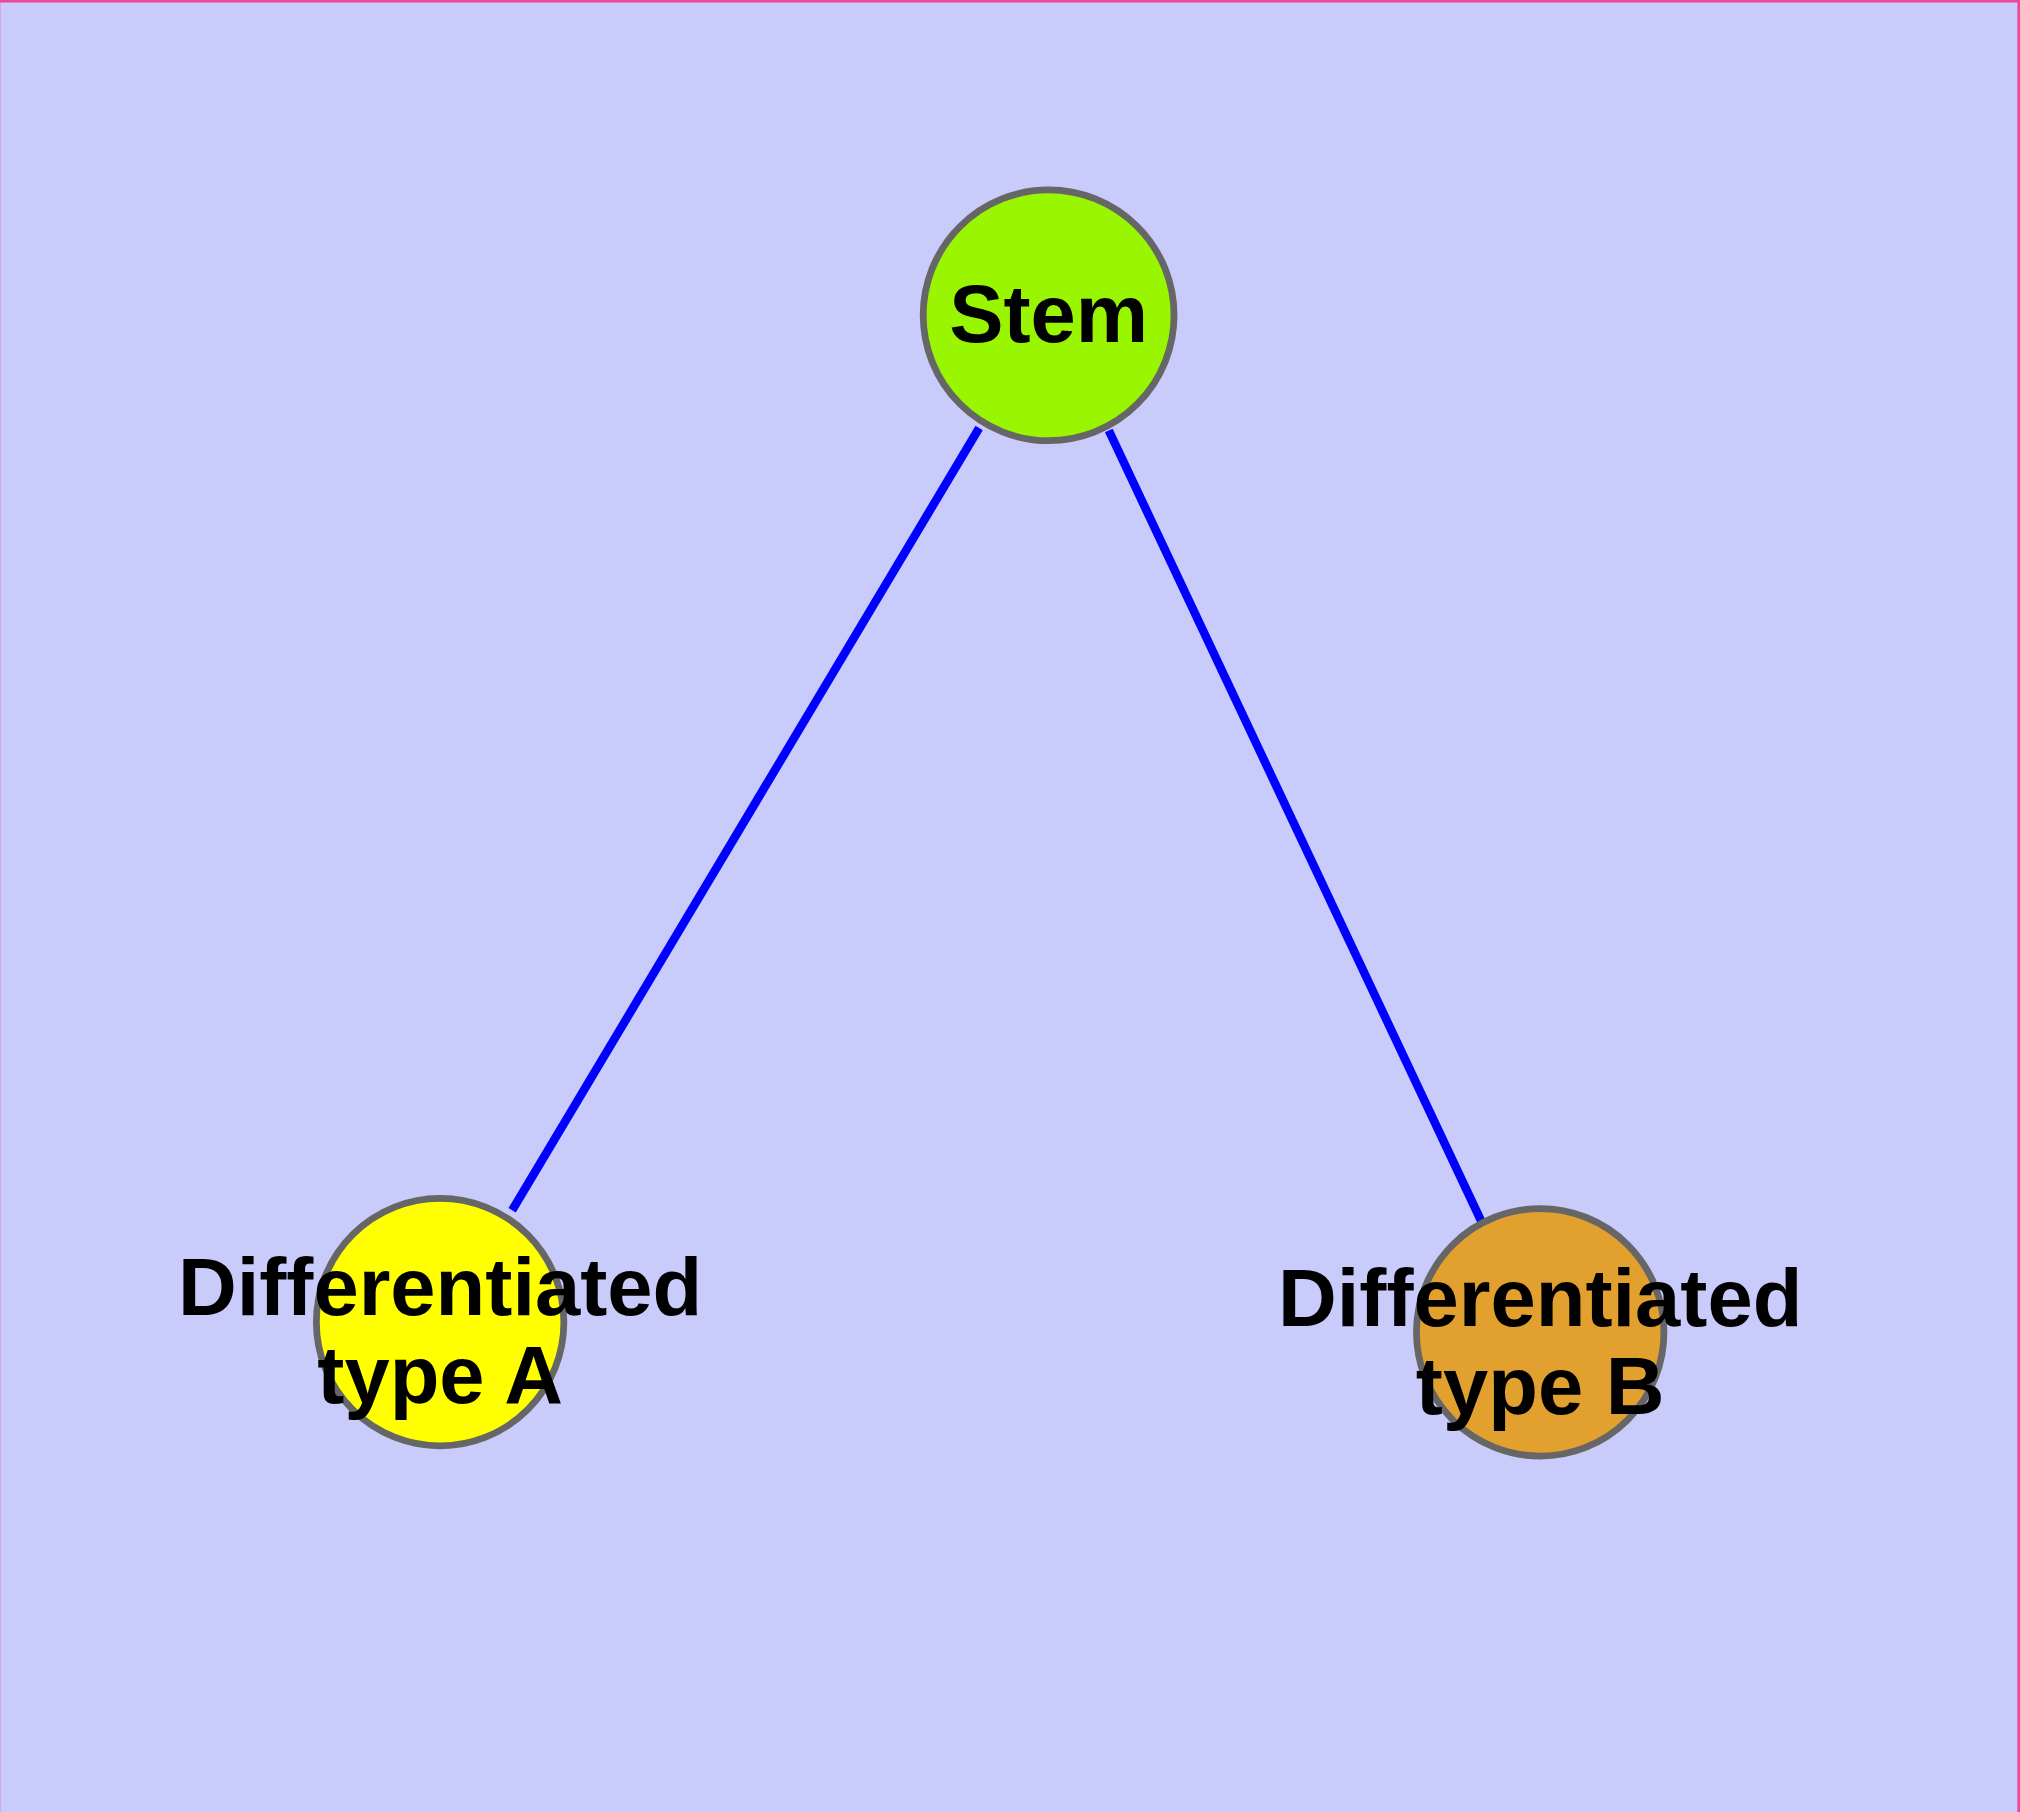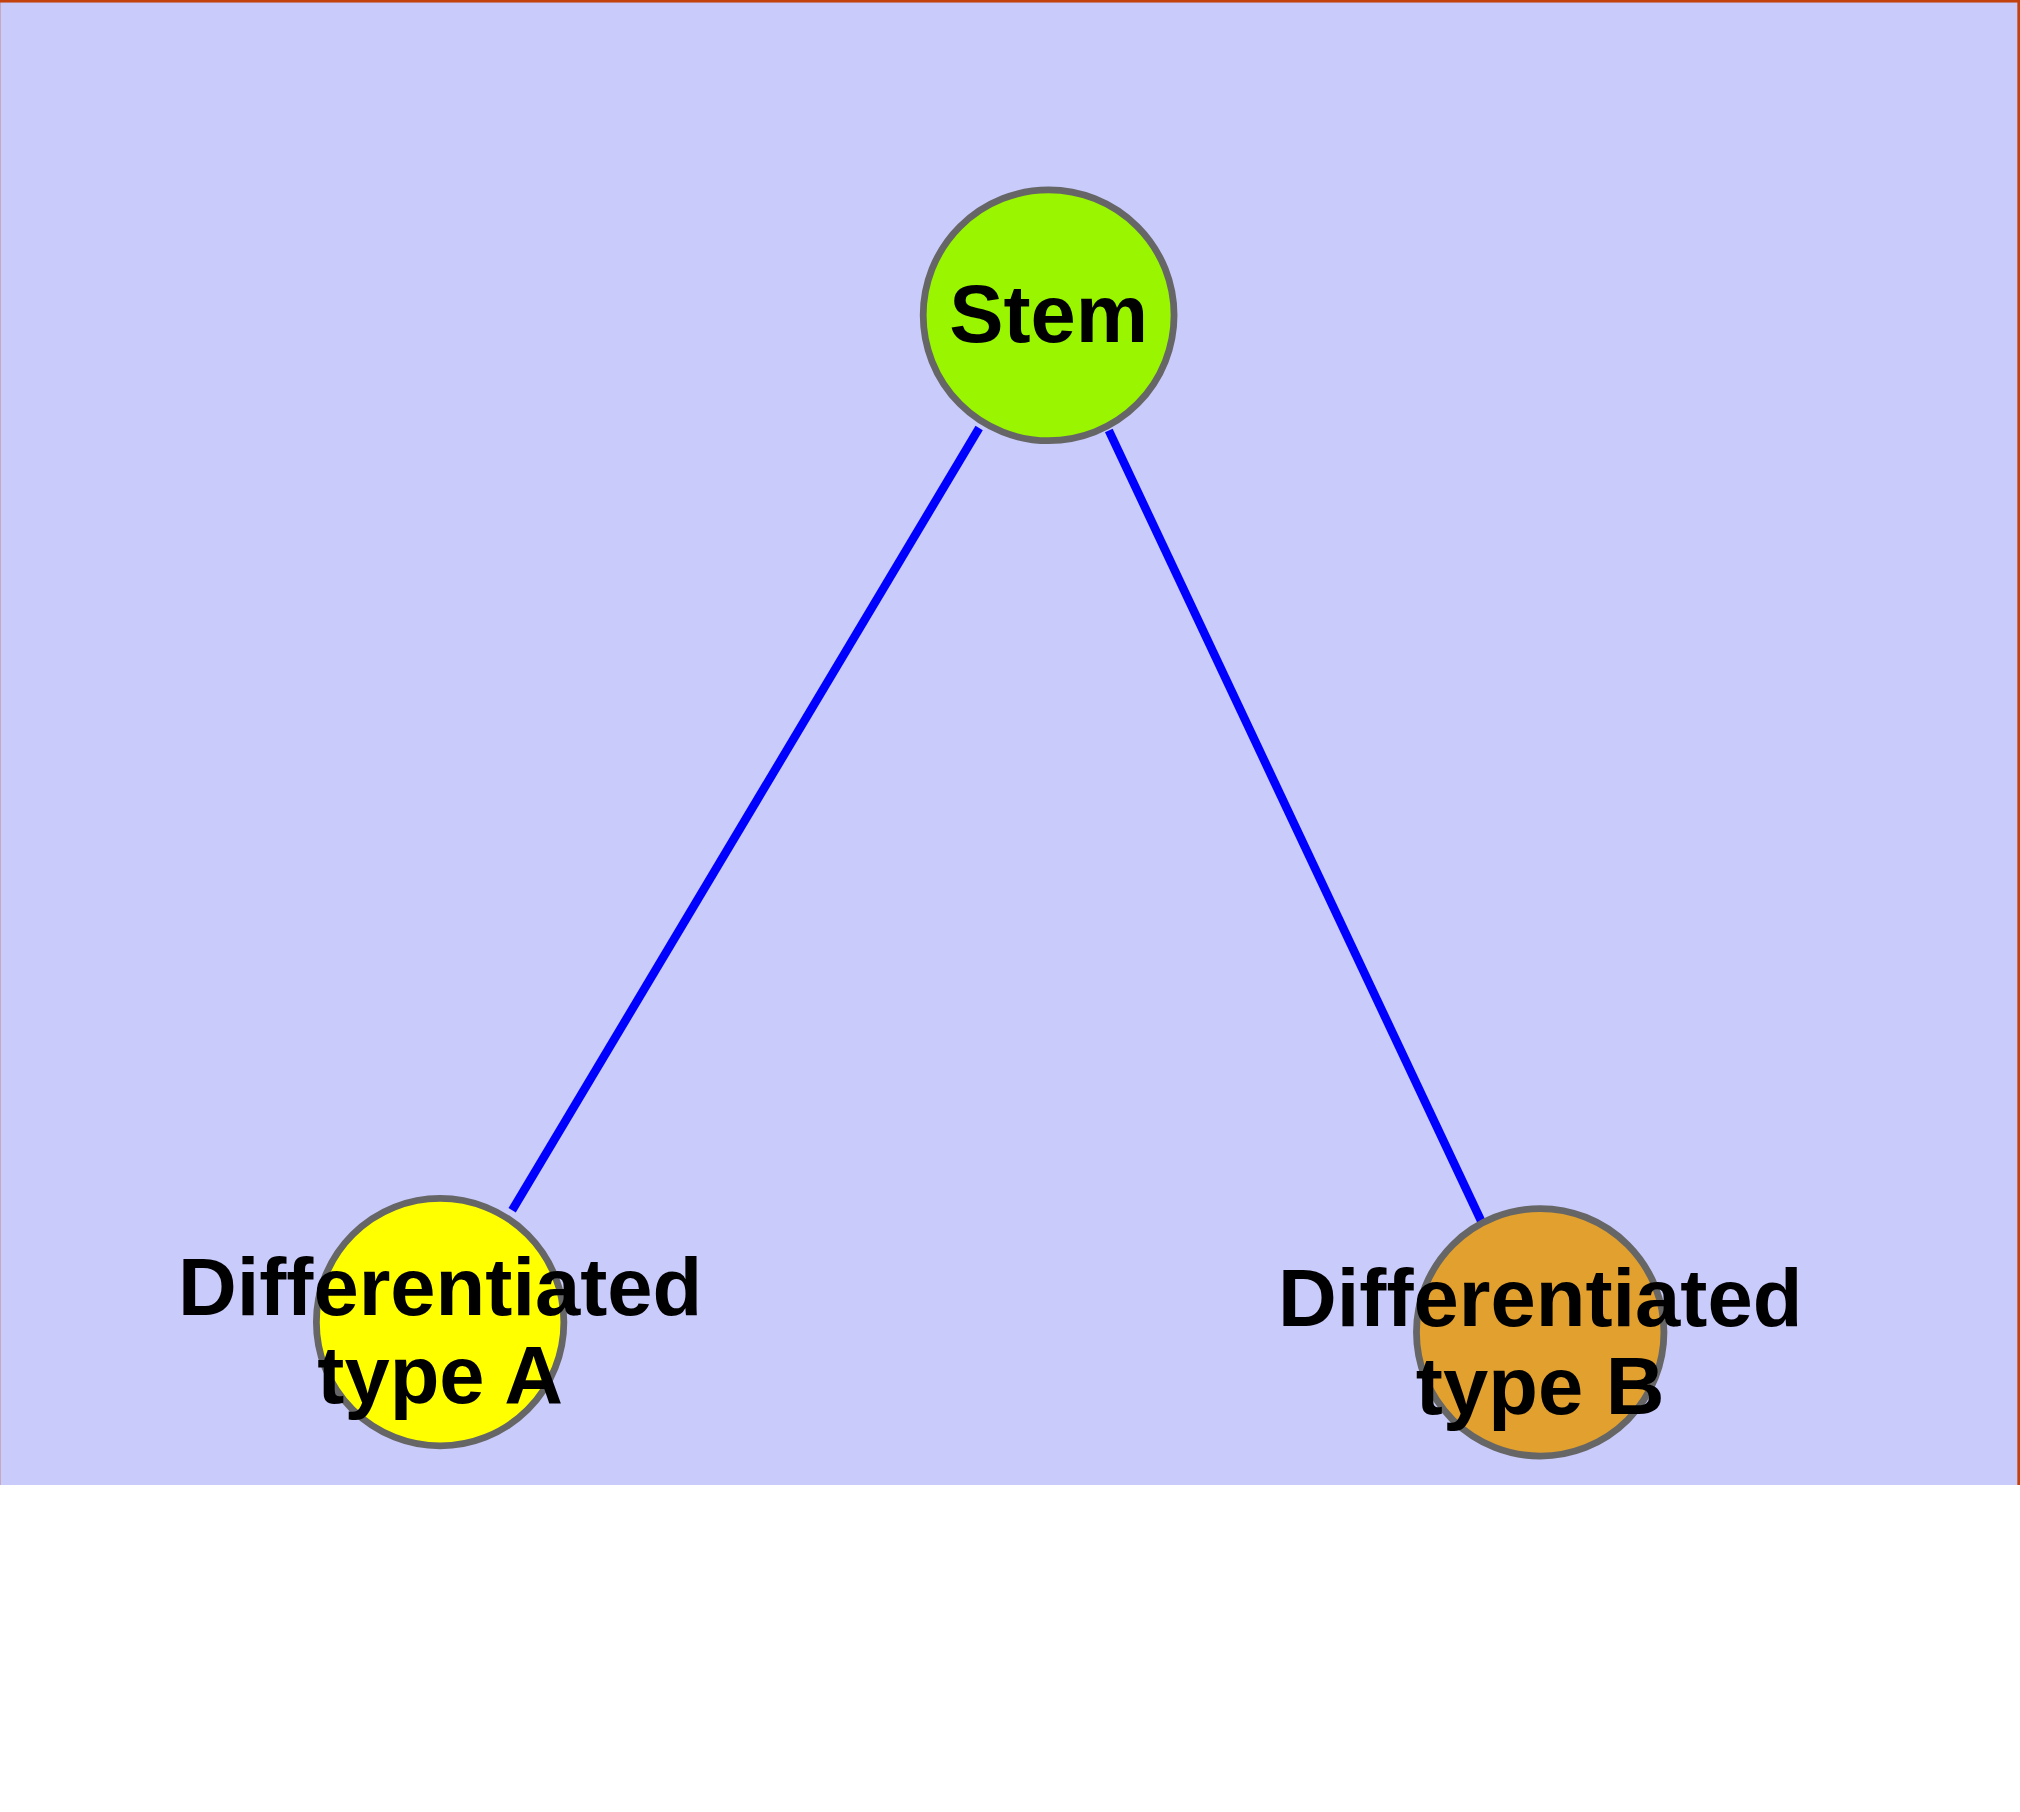--- a/index.html
+++ b/index.html
@@ -3,22 +3,22 @@
 <meta charset="utf-8">
 <style>
   html, body {
     margin: 0;
     padding: 0;
     background: #ffffff;
   }
   #canvas {
     position: relative;
     width: 2021px;
-    height: 1485px;
-    background: #c2410c;
+    height: 1812px;
+    background: #ec4899;
     overflow: hidden;
     font-family: "Liberation Sans", sans-serif;
   }
   #graph-svg {
     position: absolute;
     left: 0;
     top: 0;
     width: 2021px;
     height: 1812px;
     display: block;

